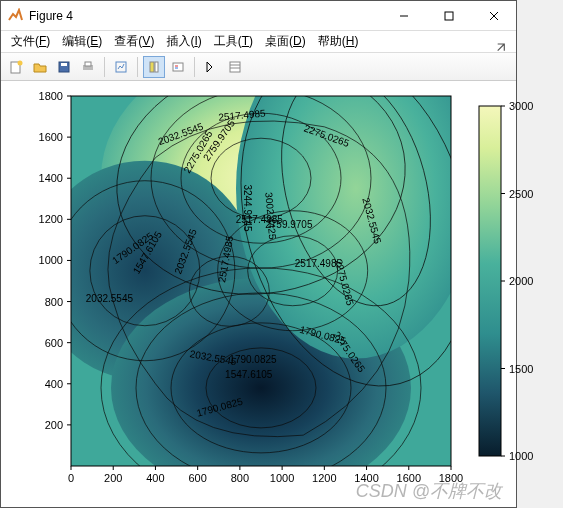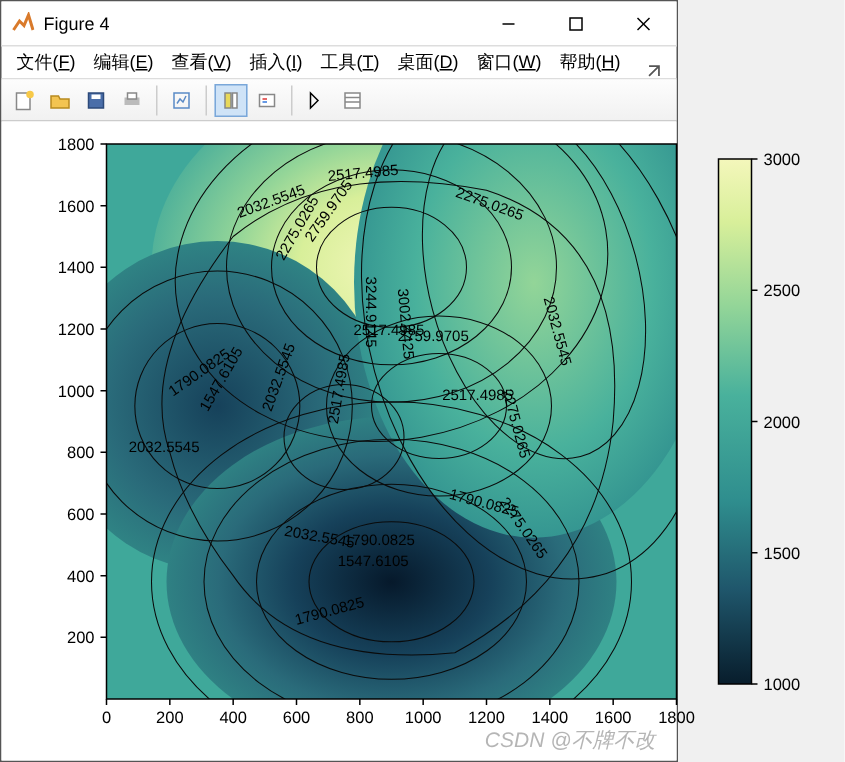--- a/index.html
+++ b/index.html
@@ -1,35 +1,35 @@
 <!DOCTYPE html>
 <html><head>
 <meta charset="utf-8">
 <style>
   * { box-sizing: border-box; margin: 0; padding: 0; font-family: "Microsoft YaHei", "Segoe UI", Arial, sans-serif; }
   body { background: #f0f0f0; width: 563px; height: 508px; overflow: hidden; }
-  .window { width: 452px; height: 508px; background: #fff; border: 1px solid #555; display: flex; flex-direction: column; }
+  .window { width: 517px; height: 508px; background: #fff; border: 1px solid #555; display: flex; flex-direction: column; }
   .titlebar { height: 30px; background: #fff; display: flex; align-items: center; padding-left: 6px; border-bottom: 1px solid #ddd; }
   .titlebar .logo { width: 16px; height: 16px; margin-right: 6px; }
   .titlebar .title { flex: 1; font-size: 12px; color: #000; }
   .winbtns { display: flex; height: 100%; }
   .winbtn { width: 45px; display: flex; align-items: center; justify-content: center; }
   .menubar { height: 22px; display: flex; align-items: flex-end; padding: 0 4px; font-size: 12px; border-bottom: 1px solid #ddd; }
   .menuitem { padding: 2px 6px; cursor: default; }
   .menuitem u { text-decoration: underline; }
   .menubar .spacer { flex: 1; }
   .docked { width: 14px; height: 14px; margin-right:4px; }
   .toolbar { height: 28px; display: flex; align-items: center; padding: 0 4px; gap: 2px; border-bottom: 1px solid #ccc; background: linear-gradient(#fdfdfd,#f1f1f1); }
   .tbtn { width: 22px; height: 22px; display:flex; align-items:center; justify-content:center; border:1px solid transparent; }
   .tbtn.active { border:1px solid #7aa7d9; background:#cfe3f7; }
   .tsep { width:1px; height:20px; background:#ccc; margin:0 3px; }
   .plotarea { flex:1; background:#fff; position:relative; }
   svg.plot { position:absolute; top:0; left:0; }
   .tick-label { font-size: 11px; fill:#000; }
-  .watermark { position:absolute; right:14px; bottom:4px; font-size:14px; color:rgba(120,120,120,0.55); font-style:italic; }
+  .watermark { position:absolute; right:14px; bottom:4px; font-size:18px; color:rgba(120,120,120,0.55); font-style:italic; }
 </style>
 </head>
 <body>
 
 <div class="window">
 
   <div class="titlebar">
     <span class="logo">
       <svg viewBox="0 0 16 16">
           <path d="M2 12 L6 6 L9 9 L12 2 L15 12" stroke="#d97a2b" stroke-width="2" fill="none"></path>
@@ -56,21 +56,20 @@
     </div>
   </div>
 
   <div class="menubar">
     <span class="menuitem"><span>文件</span>(<u>F</u>)</span>
     <span class="menuitem"><span>编辑</span>(<u>E</u>)</span>
     <span class="menuitem"><span>查看</span>(<u>V</u>)</span>
     <span class="menuitem"><span>插入</span>(<u>I</u>)</span>
     <span class="menuitem"><span>工具</span>(<u>T</u>)</span>
     <span class="menuitem"><span>桌面</span>(<u>D</u>)</span>
-    <span class="menuitem"><span>窗口</span>(<u>W</u>)</span>
     <span class="menuitem"><span>帮助</span>(<u>H</u>)</span>
     <span class="spacer"></span>
     <span class="docked"><svg viewBox="0 0 12 12">
           <path d="M2 8 L10 8 M6 4 L10 8 L6 12" stroke="#555" fill="none" transform="rotate(-45 6 8)"></path>
         </svg></span>
   </div>
 
   <div class="toolbar">
     <div class="tbtn">
         <svg width="14" height="14">

